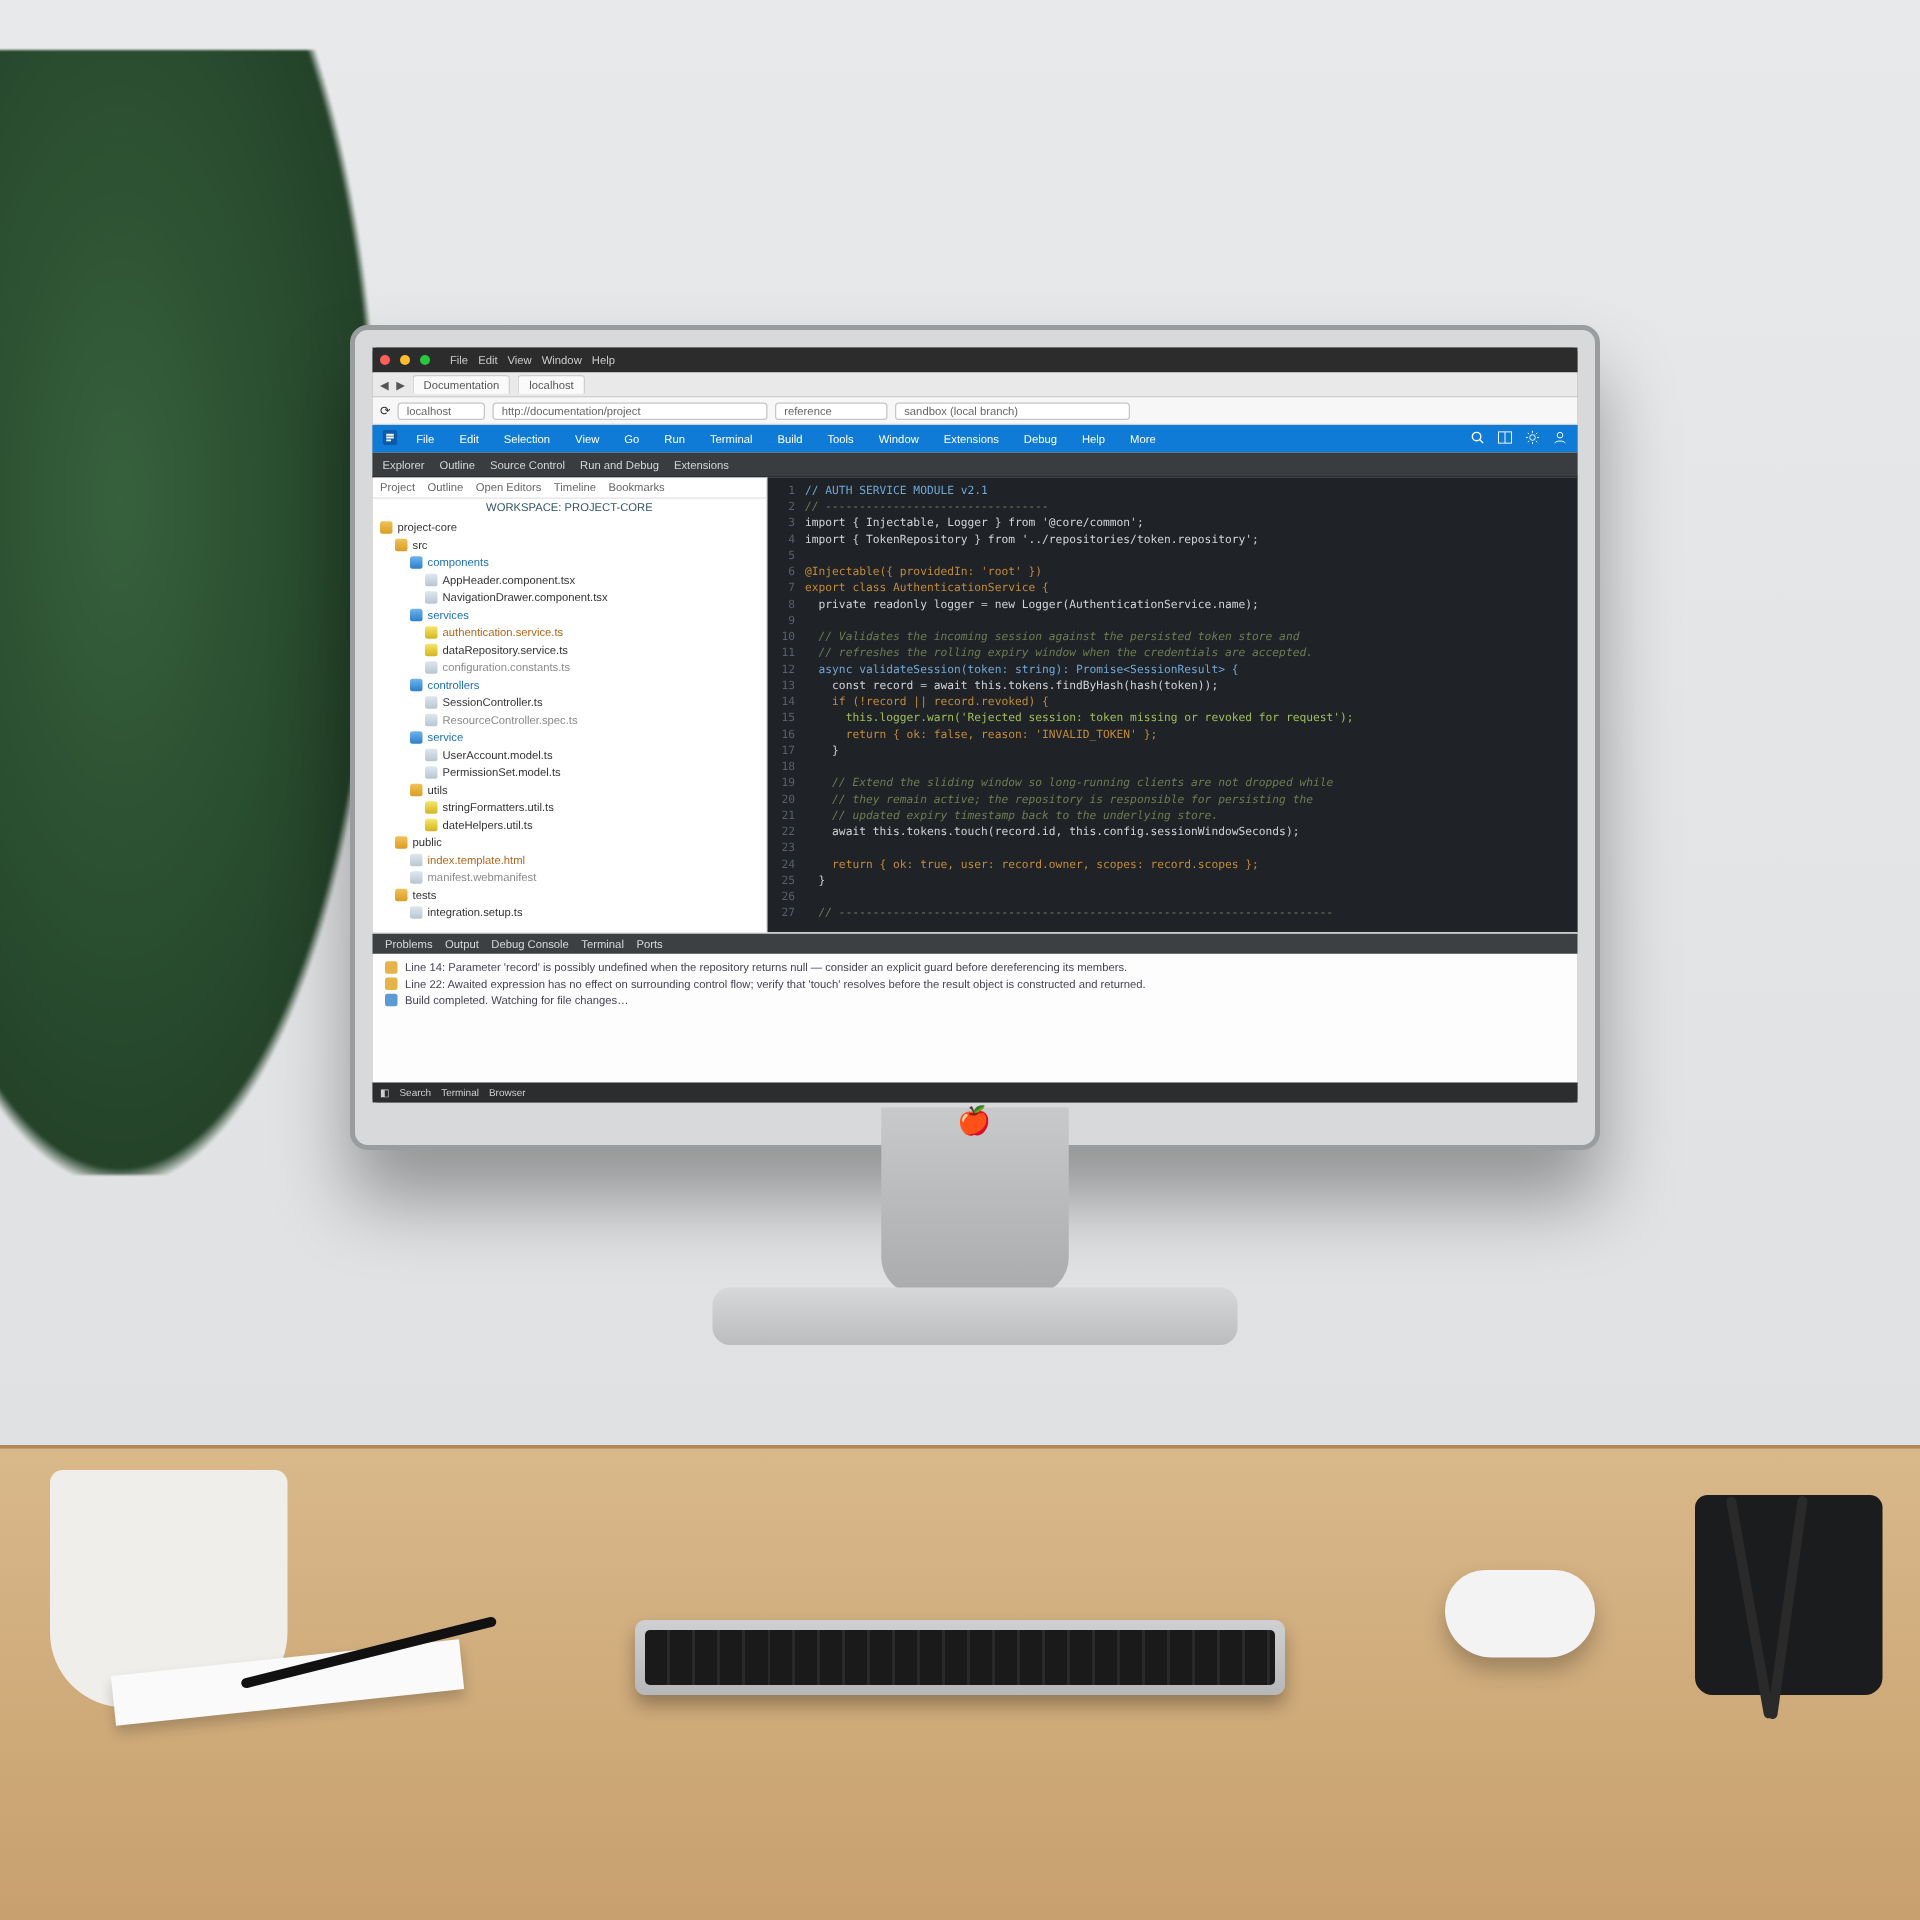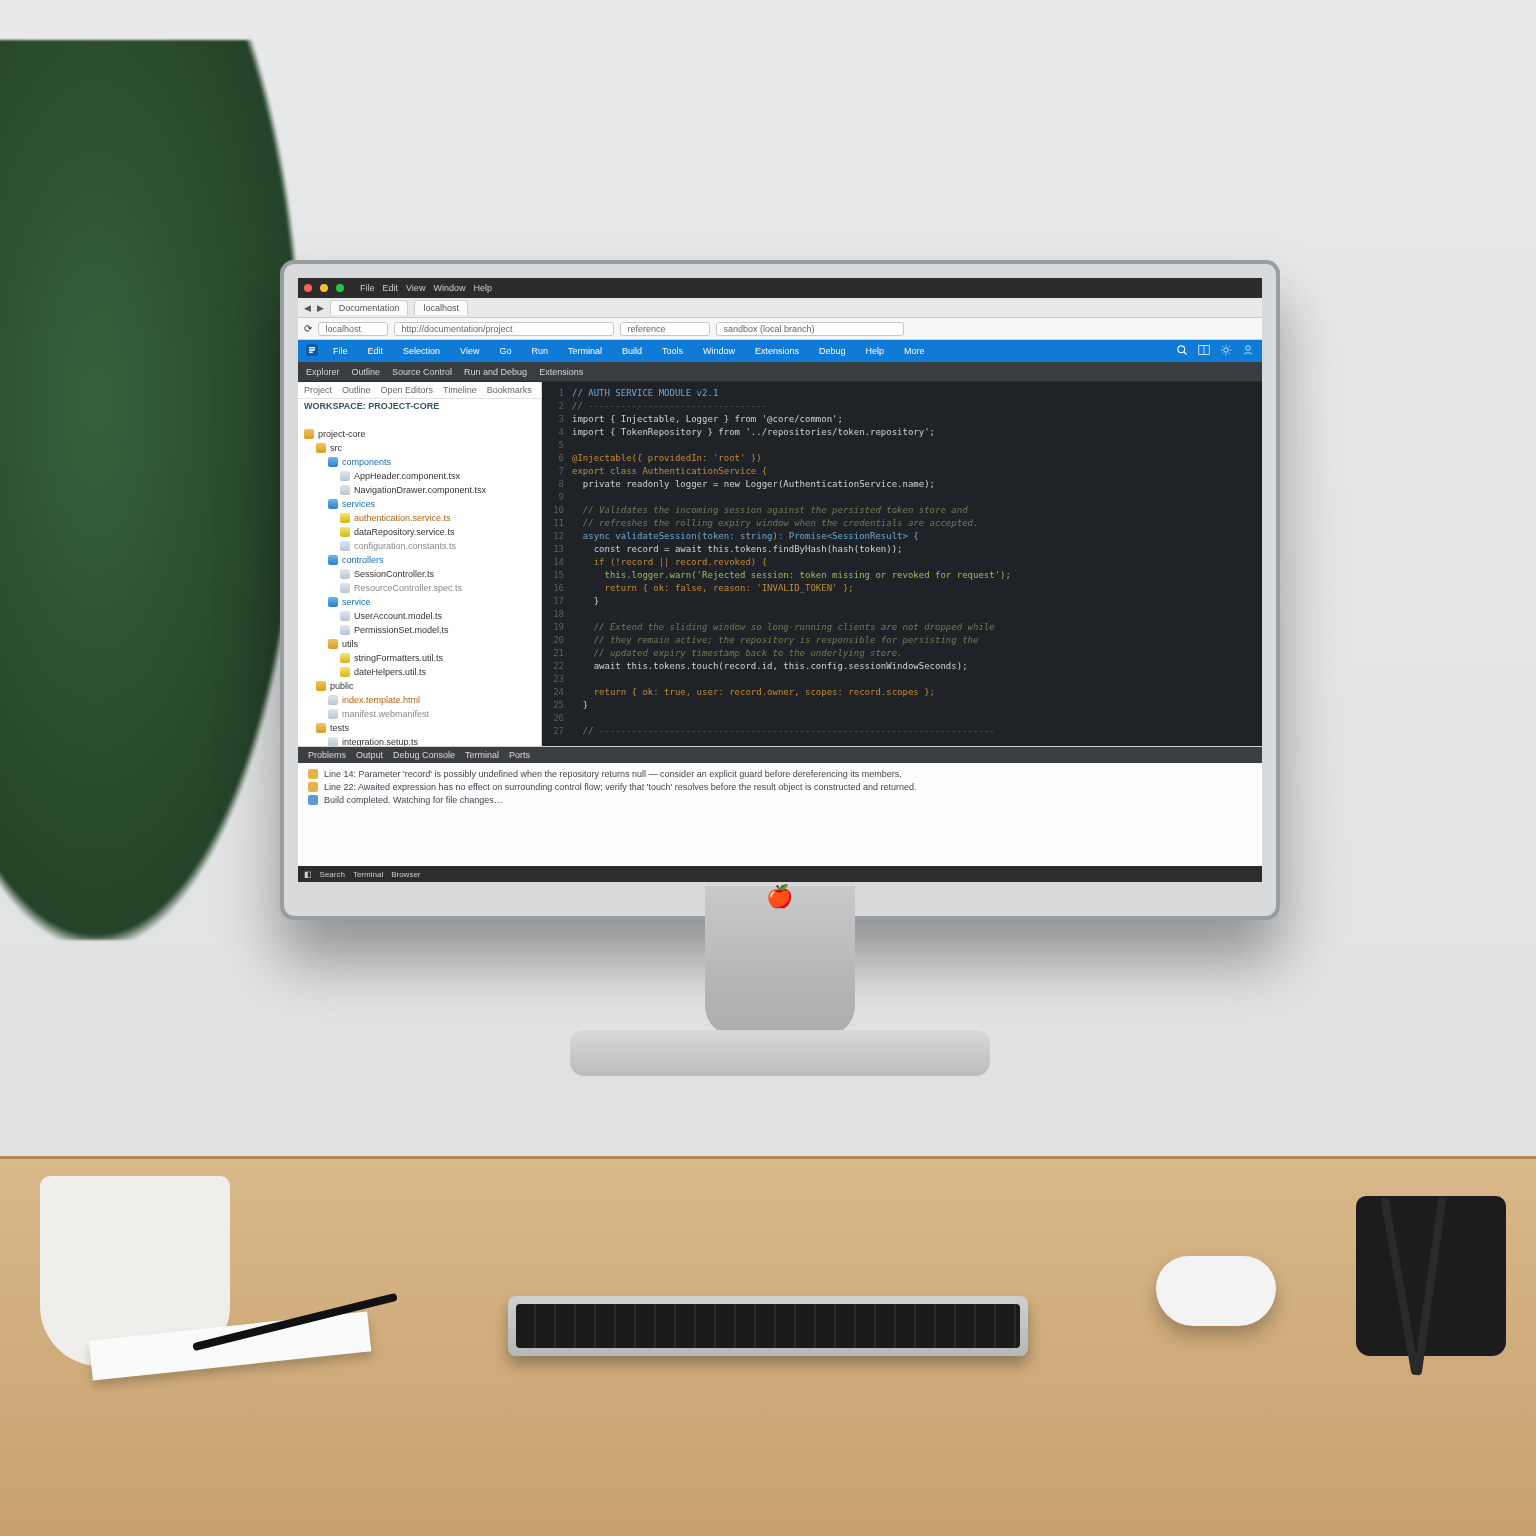--- a/index.html
+++ b/index.html
@@ -66,24 +66,24 @@
   .tabstrip{height:20px;background:#e9e9e9;border-bottom:1px solid #c8c8c8;display:flex;align-items:center;gap:6px;padding:0 6px;font-size:9px;color:#555;}
   .tab{padding:2px 8px;border:1px solid #cfcfcf;border-bottom:none;background:#fafafa;border-radius:3px 3px 0 0;}
   .addrbar{height:22px;background:#f7f7f7;border-bottom:1px solid #d0d0d0;display:flex;align-items:center;gap:6px;padding:0 6px;}
   .addrbar .field{flex:0 0 auto;height:14px;border:1px solid #c6c6c6;background:#fff;border-radius:3px;padding:0 6px;display:flex;align-items:center;font-size:9px;color:#666;}
   .menubar{height:22px;background:#0f7bd6;color:#fff;display:flex;align-items:center;gap:10px;padding:0 8px;font-size:9px;}
   .menubar .mi{padding:2px 5px;border-radius:2px;}
   .menubar .right{margin-left:auto;display:flex;gap:10px;align-items:center}
   .menubar .ico{width:12px;height:12px;display:inline-block}
   .subtoolbar{height:20px;background:#3a3d40;color:#d5d5d5;display:flex;align-items:center;gap:10px;padding:0 8px;font-size:9px;border-bottom:1px solid #2a2c2e;}
   .workspace{flex:1;display:flex;min-height:0;}
-  .explorer{width:244px;background:#fff;border-right:1px solid #d7d7d7;display:flex;flex-direction:column;font-size:9px;color:#333;overflow:hidden;}
+  .explorer{width:316px;background:#fff;border-right:1px solid #d7d7d7;display:flex;flex-direction:column;font-size:9px;color:#333;overflow:hidden;text-align:center;}
   .explorer .ex-tabs{display:flex;gap:10px;padding:3px 6px;border-bottom:1px solid #e2e2e2;color:#666;}
-  .explorer .section{padding:2px 6px;color:#356; font-weight:700;}
-  .tree{flex:1;overflow:auto;padding:2px 0 6px 0;margin-top:12px;}
+  .explorer .section{padding:2px 6px;color:#356; font-weight:400;}
+  .tree{flex:1;overflow:auto;padding:2px 0 6px 0;}
   .node{display:flex;align-items:center;gap:4px;height:14px;padding-right:4px;white-space:nowrap;overflow:hidden;text-overflow:ellipsis;}
   .node .glyph{width:10px;height:10px;flex:0 0 10px;border-radius:2px;}
   .g-folder{background:linear-gradient(180deg,#f2c25a,#d99d23);}
   .g-folderblue{background:linear-gradient(180deg,#6fb4ee,#2c7fc9);}
   .g-file{background:linear-gradient(180deg,#dfe7ee,#b8c6d2);}
   .g-js{background:linear-gradient(180deg,#f7e66a,#d4b520);}
   .depth0{padding-left:6px}.depth1{padding-left:18px}.depth2{padding-left:30px}.depth3{padding-left:42px}
   .node.link{color:#1b6fb5}
   .node.muted{color:#8a8a8a}
   .node.hl{color:#b2651a}

